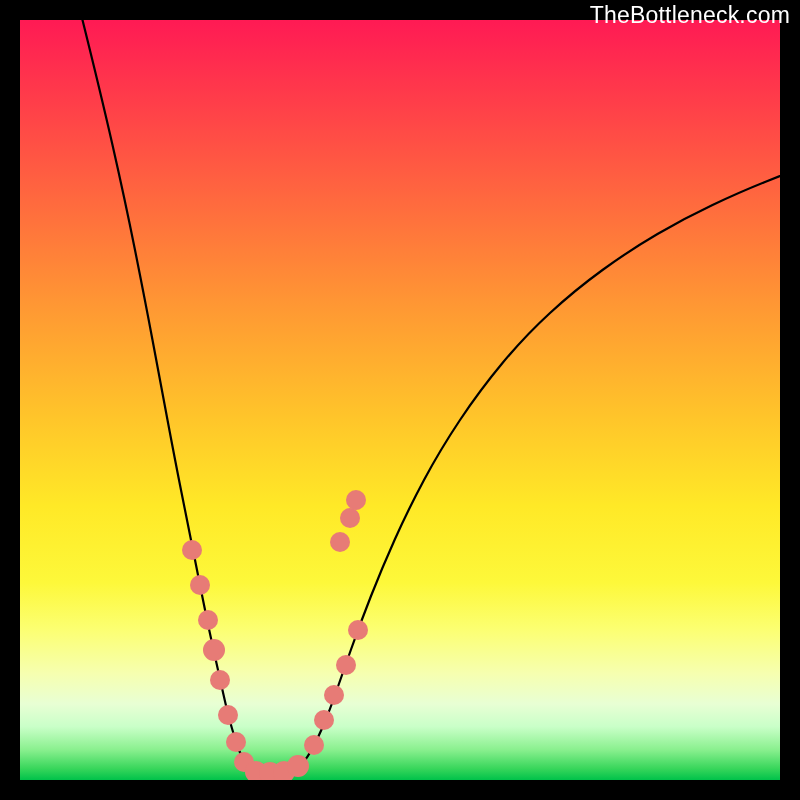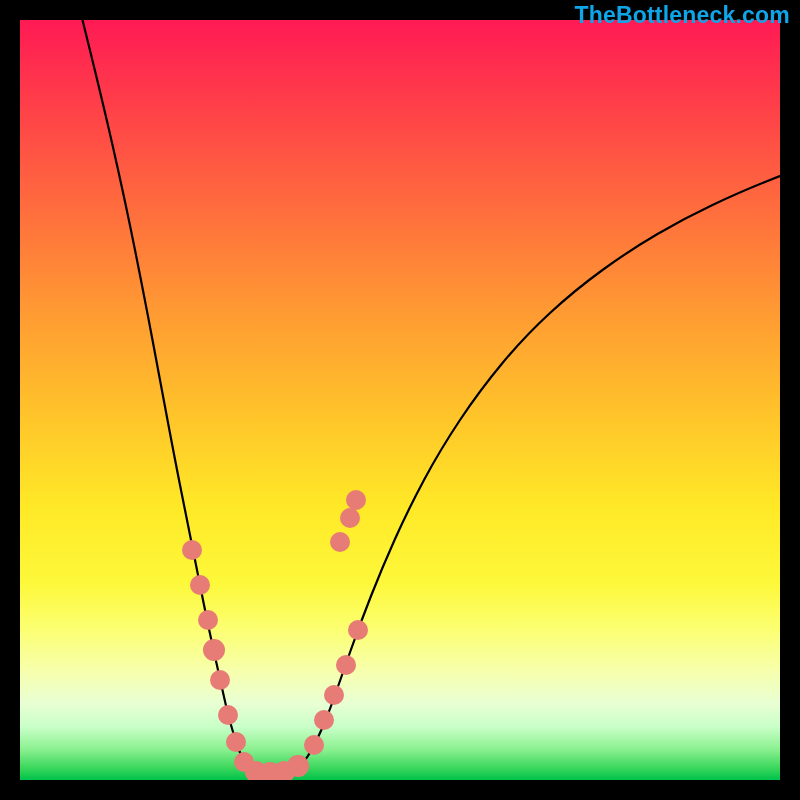--- a/index.html
+++ b/index.html
@@ -37,23 +37,23 @@
       #c9ffc8 93%,
       #8af08f 96%,
       #38d65b 98.5%,
       #00c24a 100%
     );
   }
   .watermark {
     position: absolute;
     top: 2px;
     right: 10px;
-    color: #0ea5e9;
+    color: #ffffff;
     font-size: 23px;
-    font-weight: 700;
+    font-weight: 400;
     letter-spacing: 0.2px;
     z-index: 10;
   }
   svg.plot {
     position: absolute;
     inset: 0;
     width: 760px;
     height: 760px;
     z-index: 5;
   }

